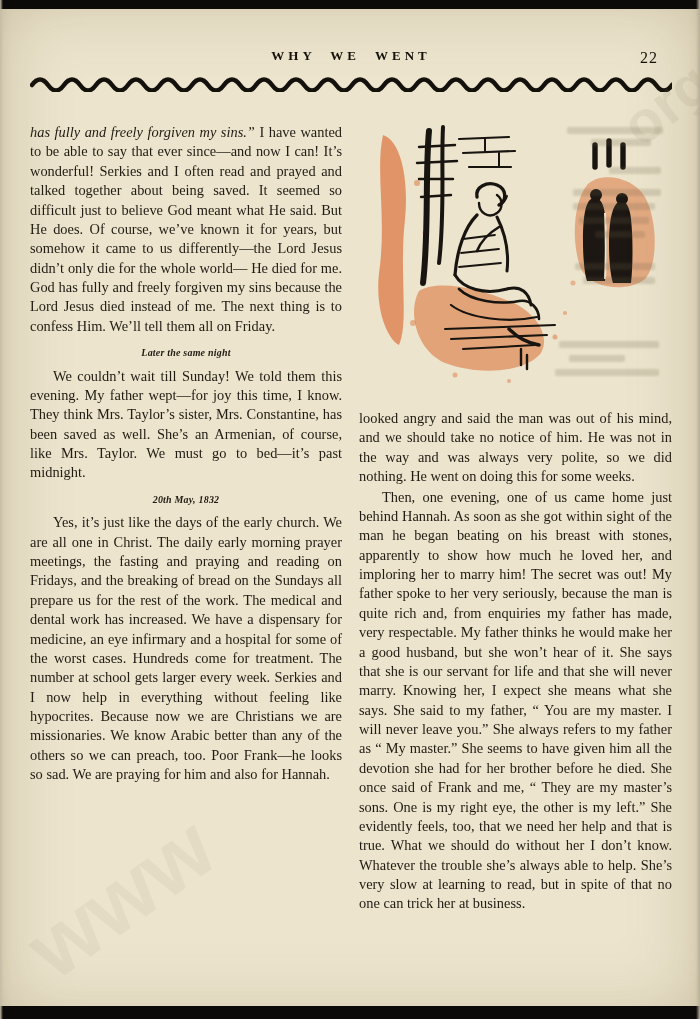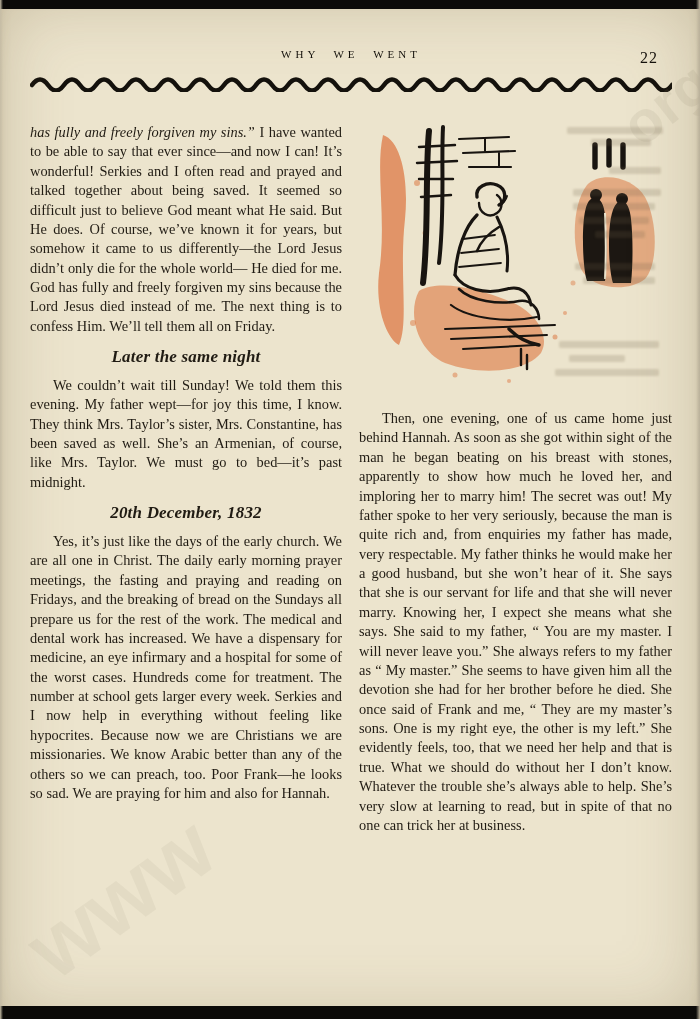--- a/index.html
+++ b/index.html
@@ -23,35 +23,35 @@
   .edge-bottom{position:absolute;bottom:0;left:0;width:100%;height:13px;background:#0b0a08;z-index:6;}
   .edge-right{position:absolute;top:0;right:0;width:4px;height:100%;background:linear-gradient(to left,#b9b09a,rgba(185,176,154,0));z-index:6;}
   .edge-left{position:absolute;top:0;left:0;width:3px;height:100%;background:linear-gradient(to right,#c6bda6,rgba(198,189,166,0));z-index:6;}
 
   .page{position:relative;padding:48px 28px 30px 30px;color:#1c1812;z-index:2;}
 
   
   .pg-header{position:relative;height:26px;margin-bottom:2px;}
   .running-title{
     position:absolute;left:0;right:0;text-align:center;
-    font-weight:normal;font-size:11px;letter-spacing:4px;word-spacing:8px;color:#14110c;
+    font-weight:bold;font-size:13px;letter-spacing:4px;word-spacing:8px;color:#14110c;
   }
   .page-number{
     position:absolute;right:14px;top:1px;font-size:16px;color:#14110c;letter-spacing:1px;
   }
   .wavy-rule{display:block;margin:0 0 10px 0;}
 
   
   .columns{display:flex;gap:17px;margin-top:31px;}
   .col{width:313px;font-size:14.4px;line-height:1.345;text-align:justify;color:#201b13;}
   .col p{margin:0;text-indent:1.6em;}
   .col p.noindent{text-indent:0;}
   .col p + p{margin-top:1px;}
   .section-heading{
-    font-style:italic;font-weight:600;font-size:17px;text-align:center;
+    font-style:italic;font-weight:600;font-size:10px;text-align:center;
     margin:10px 0 7px 0;letter-spacing:.2px;
   }
   .lead-italic{font-style:italic;}
 
   
   .illus{position:relative;width:313px;height:276px;margin:0 0 10px 0;}
   .illus svg{display:block;}
   .ghost-line{
     position:absolute;border-radius:2px;
     background:rgba(108,96,70,.20);filter:blur(1px);
@@ -94,21 +94,21 @@
         q 8,-11 16,0 q 8,11 16,0 q 8,-11 16,0 q 8,11 16,0 q 8,-11 16,0 q 8,11 16,0
         q 8,-11 16,0 q 8,11 16,0 q 8,-11 16,0 q 8,11 16,0" fill="none" stroke="#14110c" stroke-width="4.6" stroke-linecap="round"></path>
     </svg>
 
     <div class="columns">
 
       <div class="col">
         <p class="noindent"><span class="lead-italic">has fully and freely forgiven my sins.”</span><span>  I have wanted to be able to say that ever since—and now I can!  It’s wonderful! Serkies and I often read and prayed and talked together about being saved.  It seemed so difficult just to believe God meant what He said.  But He does.  Of course, we’ve known it for years, but somehow it came to us differently—the Lord Jesus didn’t only die for the whole world— He died for me.  God has fully and freely forgiven my sins because the Lord Jesus died instead of me.  The next thing is to confess Him.  We’ll tell them all on Friday.</span></p>
         <div class="section-heading">Later the same night</div>
         <p>We couldn’t wait till Sunday!  We told them this evening.  My father wept—for joy this time, I know.  They think Mrs. Taylor’s sister, Mrs. Constantine, has been saved as well.  She’s an Armenian, of course, like Mrs. Taylor.  We must go to bed—it’s past midnight.</p>
-        <div class="section-heading">20th December, 1832</div>
+        <div class="section-heading">20th May, 1832</div>
         <p>Yes, it’s just like the days of the early church.  We are all one in Christ.  The daily early morning prayer meetings, the fasting and praying and reading on Fridays, and the breaking of bread on the Sundays all prepare us for the rest of the work.  The medical and dental work has increased.  We have a dispensary for medicine, an eye infirmary and a hospital for some of the worst cases.  Hundreds come for treatment.  The number at school gets larger every week.  Serkies and I now help in everything without feeling like hypocrites.  Because now we are Christians we are missionaries.  We know Arabic better than any of the others so we can preach, too.  Poor Frank—he looks so sad.  We are praying for him and also for Hannah.</p>
       </div>
 
       <div class="col">
 
         <div class="illus">
 
           <span class="ghost-line" style="left:208px;top:4px;width:96px;height:7px;"></span>
           <span class="ghost-line" style="left:232px;top:16px;width:60px;height:7px;"></span>
           <span class="ghost-line" style="left:250px;top:44px;width:52px;height:7px;"></span>
@@ -171,18 +171,19 @@
             <g fill="#1c1712">
               <path d="M232,76 C226,80 224,96 224,118 C224,138 226,152 228,158 L246,158 C248,140 248,112 246,92 C245,80 240,72 232,76 Z"></path>
               <circle cx="237" cy="72" r="6"></circle>
               <path d="M258,80 C252,86 250,102 250,122 C250,140 252,154 254,160 L272,160 C274,142 274,114 272,96 C271,84 266,74 258,80 Z"></path>
               <circle cx="263" cy="76" r="6"></circle>
             </g>
             <path d="M246,90 C247,112 247,136 246,156" stroke="#ece4cd" stroke-width="2" fill="none"></path>
           </svg>
         </div>
 
+        <p class="noindent">looked angry and said the man was out of his mind, and we should take no notice of him.  He was not in the way and was always very polite, so we did nothing.  He went on doing this for some weeks.</p>
         <p>Then, one evening, one of us came home just behind Hannah.  As soon as she got within sight of the man he began beating on his breast with stones, apparently to show how much he loved her, and imploring her to marry him!  The secret was out!  My father spoke to her very seriously, because the man is quite rich and, from enquiries my father has made, very respectable.  My father thinks he would make her a good husband, but she won’t hear of it.  She says that she is our servant for life and that she will never marry.  Knowing her, I expect she means what she says. She said to my father, “ You are my master.  I will never leave you.”  She always refers to my father as “ My master.”  She seems to have given him all the devotion she had for her brother before he died.  She once said of Frank and me, “ They are my master’s sons. One is my right eye, the other is my left.” She evidently feels, too, that we need her help and that is true.  What we should do without her I don’t know.  Whatever the trouble she’s always able to help.  She’s very slow at learning to read, but in spite of that no one can trick her at business.</p>
       </div>
 
     </div>
   </div>
 </div>
 
 </body></html>

